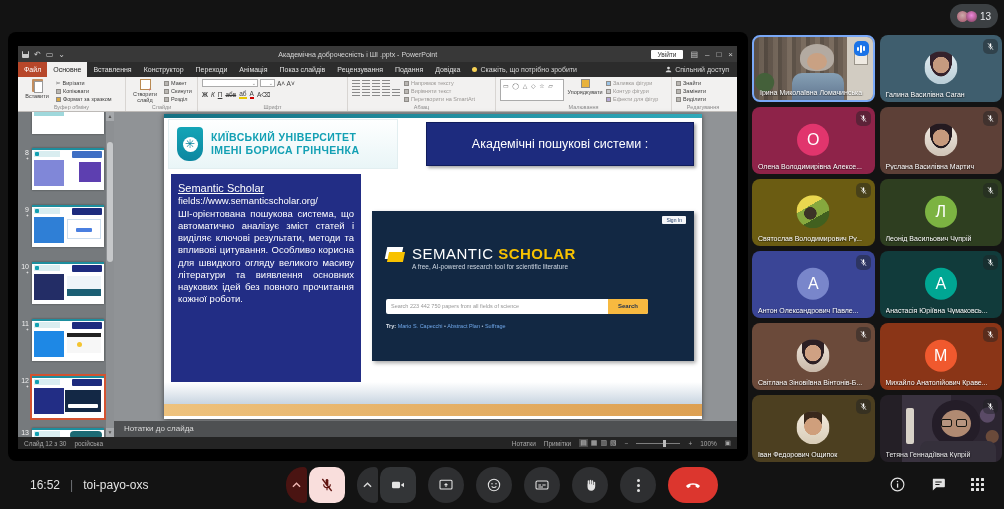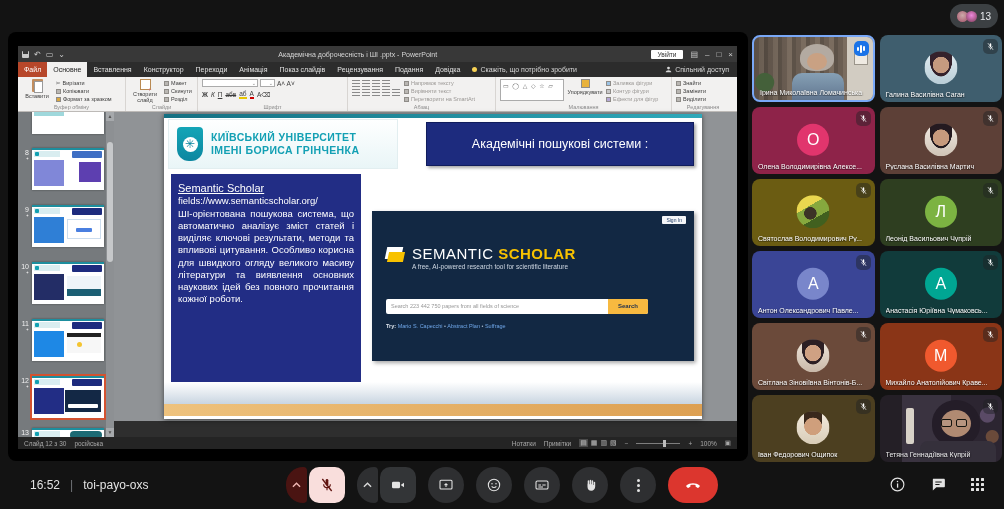--- a/index.html
+++ b/index.html
@@ -524,20 +524,21 @@
               <span class="lnk">Mario S. Capecchi</span> •
               <span class="lnk">Abstract Plan</span> •
               <span class="lnk">Suffrage</span>
             </div>
           </div>
           <div class="waveband"></div>
           <div class="orangebar"></div>
         </div>
       </div>
 
+      <div class="ppt-notes"><span>Нотатки до слайда</span></div>
 
       <div class="ppt-status">
         <span>Слайд 12 з 30</span>
         <span>російська</span>
         <span class="st-spacer"></span>
         <span>Нотатки</span>
         <span>Примітки</span>
         <span class="viewicons">
           <span class="on">▤</span>
           <span>▦</span>

